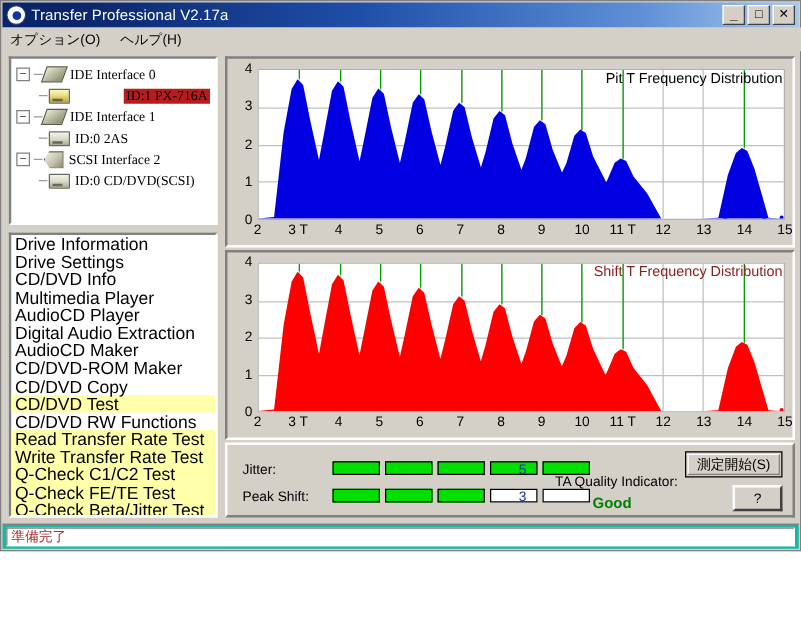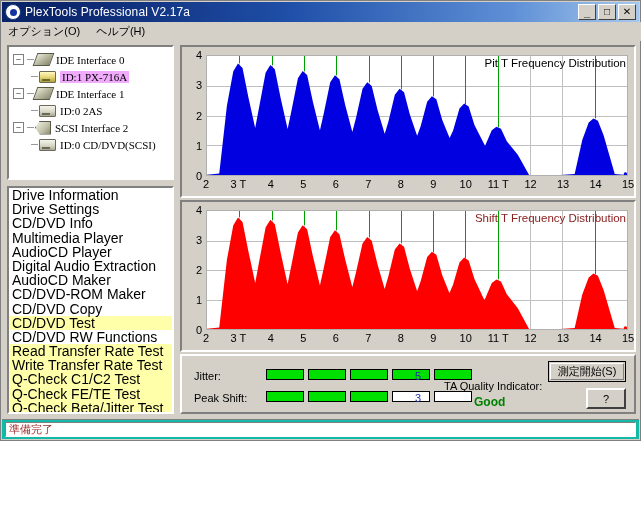--- a/index.html
+++ b/index.html
@@ -43,21 +43,21 @@
     border:1px solid #5a5a4a;transform:skewX(-20deg);}
   .ico-scsi{width:14px;height:12px;margin-right:4px;flex:0 0 auto;position:relative;
     background:linear-gradient(135deg,#f0f0e4 0%,#c0c0a8 60%,#8a8a70 100%);border:1px solid #5a5a4a;
     clip-path:polygon(30% 0,100% 0,100% 100%,30% 100%,0 50%);}
   .ico-drive{width:15px;height:10px;margin-right:4px;flex:0 0 auto;position:relative;
     background:linear-gradient(to bottom,#f4f4ec 0%,#d8d8c8 55%,#a8a894 100%);border:1px solid #6a6a5a;border-radius:1px;}
   .ico-drive:after{content:"";position:absolute;left:2px;bottom:1px;width:8px;height:2px;background:#6a6a5a;}
   .ico-drive.active{background:linear-gradient(to bottom,#fff8c0 0%,#e8d878 50%,#b0a040 100%);}
   .ico-drive.active:after{background:#6a6a30;}
   .tlabel{font-size:11px;color:#000;font-family:Liberation Serif, serif;}
-  .tlabel.sel{background:#f0abfc;padding:0 2px;}
+  .tlabel.sel{background:#b91c1c;padding:0 2px;margin-left:39px;}
 
   
   .flist{font-size:14px;}
   .fitem{height:14.2px;line-height:14.2px;padding-left:3px;white-space:nowrap;color:#000;font-family:"Liberation Sans",sans-serif;}
   .fitem.hl{background:#ffffaa;}
 
   
   .chart-outer{position:absolute;background:#d4d0c8;border:2px solid;border-color:#808080 #ffffff #ffffff #808080;box-sizing:border-box;}
   #chart-pit{left:179px;top:44px;width:456px;height:153px;}
   #chart-land{left:179px;top:199px;width:456px;height:152px;}
@@ -102,21 +102,21 @@
 </style>
 </head>
 <body>
 
 <div class="window">
 
   <div class="titlebar">
     <div class="title-icon">
       <div class="title-icon-inner"></div>
     </div>
-    <div class="title-text">PlexTools Professional V2.17a</div>
+    <div class="title-text">Transfer Professional V2.17a</div>
     <div class="title-btns">
       <div class="tbtn min">
           <span>_</span>
         </div>
       <div class="tbtn">
           <span>□</span>
         </div>
       <div class="tbtn">
           <span>✕</span>
         </div>

